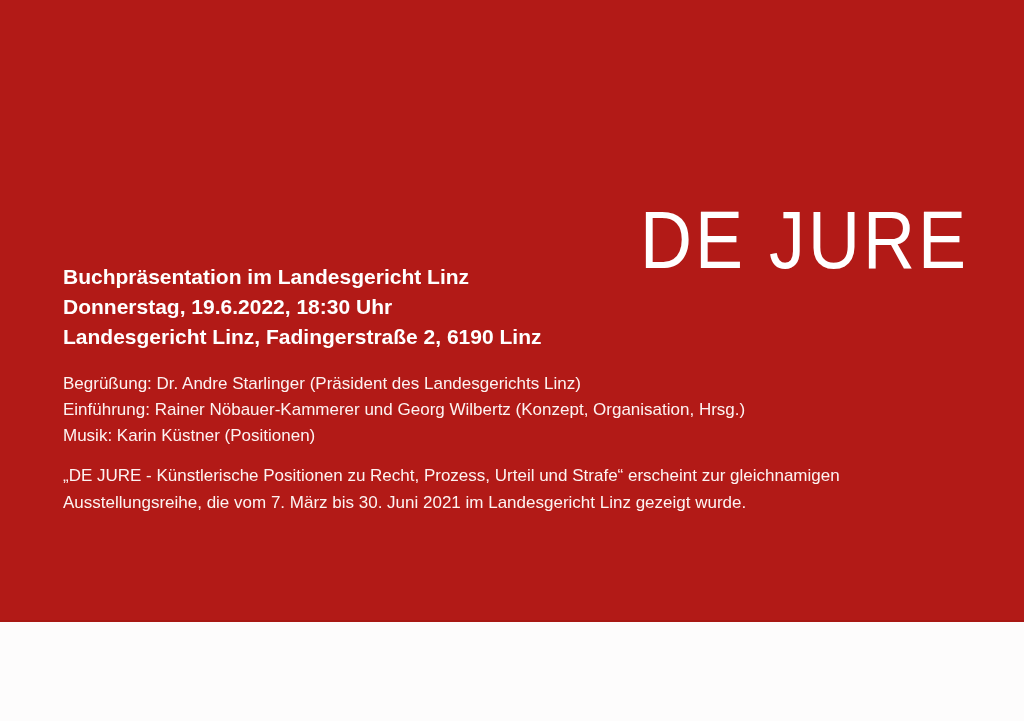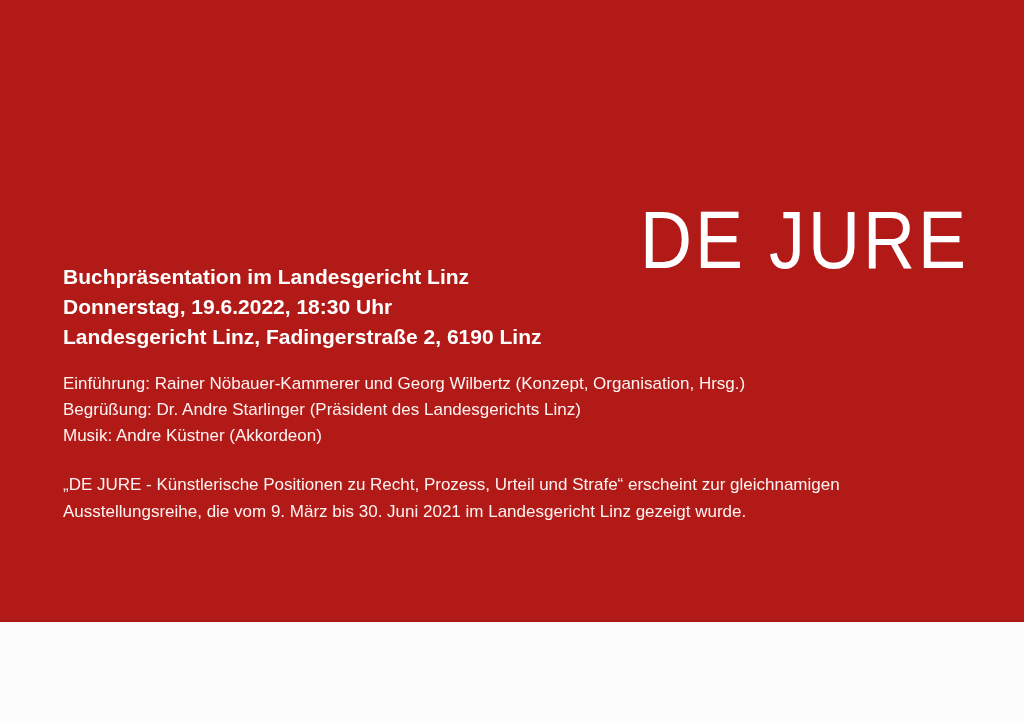--- a/index.html
+++ b/index.html
@@ -24,49 +24,49 @@
     position:absolute; left:63px; top:262px;
     font-size:21px; font-weight:bold; color:#ffffff; line-height:30px;
     white-space:nowrap;
   }
   .detail-block {
     position:absolute; left:63px; top:371px;
     font-size:17px; color:#fdf3f2; line-height:26px; white-space:nowrap;
   }
   .desc-block {
     position:absolute; left:63px; top:462px;
-    font-size:17px; color:#fdf3f2; line-height:27px; white-space:nowrap;margin-top:9px;
+    font-size:17px; color:#fdf3f2; line-height:27px; white-space:nowrap;
   }
   
   .footer { position:absolute; left:0; top:622px; width:1024px; height:99px; background:#fdfcfc; }
 </style>
 </head>
 <body>
 
 <div class="slide">
 
   <div class="red-panel">
 
     <div class="title">DE JURE</div>
 
     <div class="bold-block">
       <div>Buchpräsentation im Landesgericht Linz</div>
       <div>Donnerstag, 19.6.2022, 18:30 Uhr</div>
       <div>Landesgericht Linz, Fadingerstraße 2, 6190 Linz</div>
     </div>
 
     <div class="detail-block">
+      <div>Begrüßung: Dr. Andre Starlinger (Präsident des Landesgerichts Linz)</div>
       <div>Einführung: Rainer Nöbauer-Kammerer und Georg Wilbertz (Konzept, Organisation, Hrsg.)</div>
-      <div>Begrüßung: Dr. Andre Starlinger (Präsident des Landesgerichts Linz)</div>
-      <div>Musik: Andre Küstner (Akkordeon)</div>
+      <div>Musik: Karin Küstner (Positionen)</div>
     </div>
 
     <div class="desc-block">
       <div>„DE JURE - Künstlerische Positionen zu Recht, Prozess, Urteil und Strafe“ erscheint zur gleichnamigen</div>
-      <div>Ausstellungsreihe, die vom 9. März bis 30. Juni 2021 im Landesgericht Linz gezeigt wurde.</div>
+      <div>Ausstellungsreihe, die vom 7. März bis 30. Juni 2021 im Landesgericht Linz gezeigt wurde.</div>
     </div>
 
   </div>
 
   <div class="footer">
 
     
 
     
 

